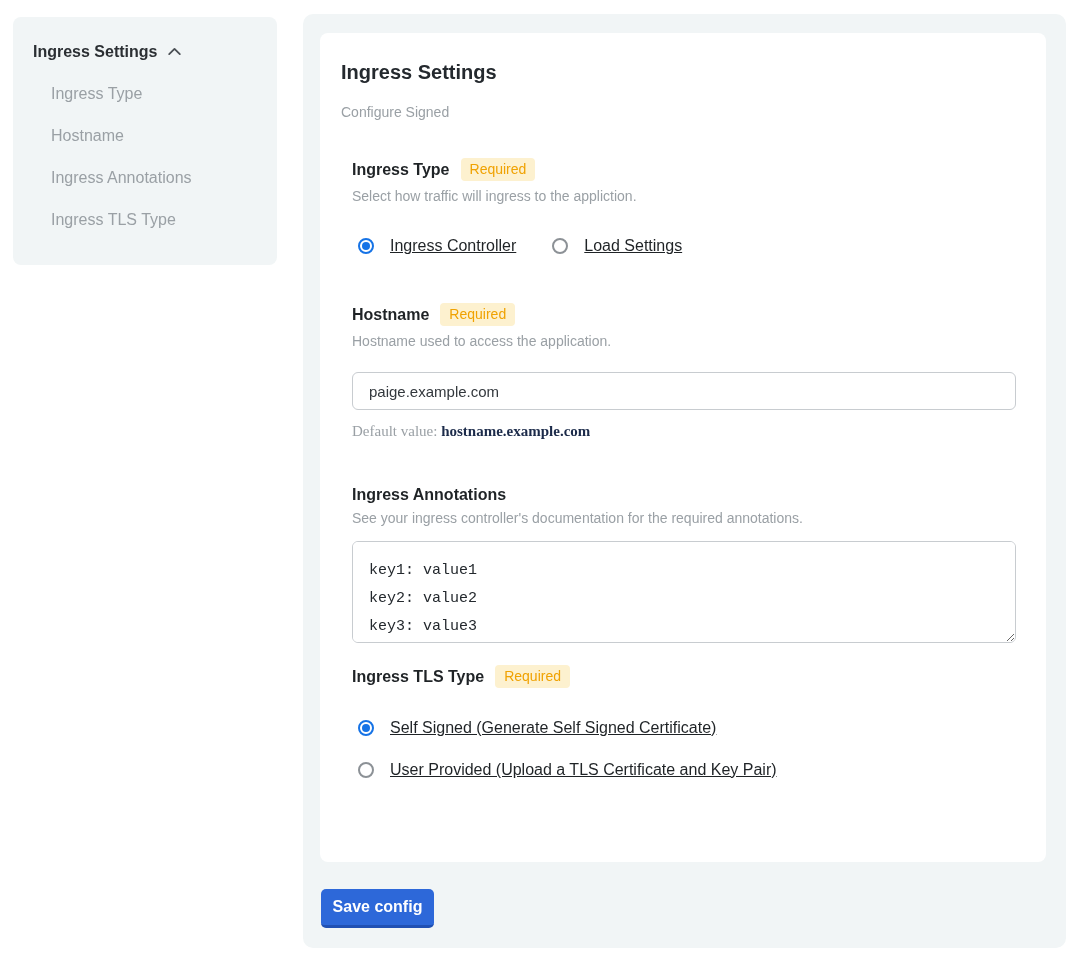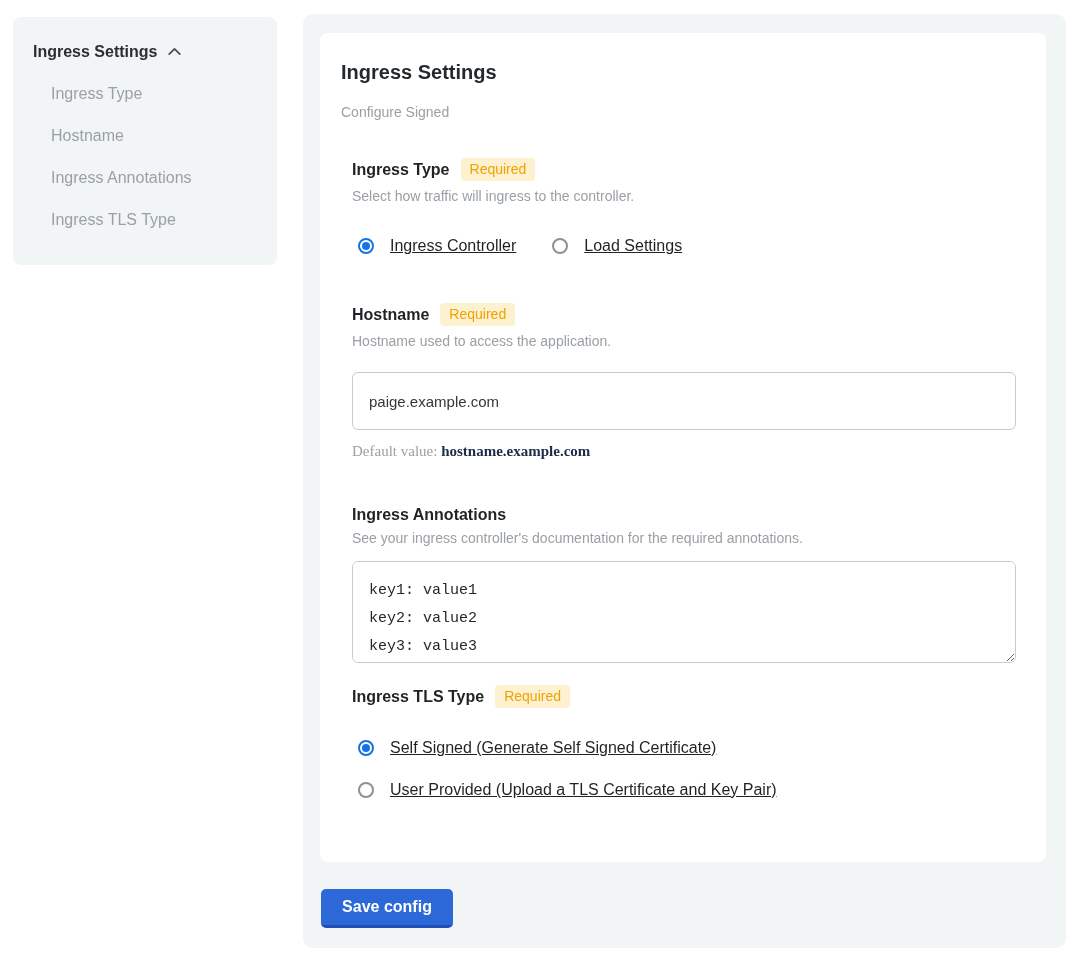--- a/index.html
+++ b/index.html
@@ -35,41 +35,41 @@
   .radio-row-h { display:flex; align-items:center; margin:33px 0 0 6px; }
   .radio-option { display:flex; align-items:center; gap:16px; cursor:pointer; }
   .radio-option + .radio-option { margin-left:36px; }
   .radio-label { font-size:16px; color:#1f2326; line-height:17px;text-decoration:underline; }
   .radio { width:16px; height:16px; border-radius:50%; position:relative; flex:none; }
   .radio.on { border:2px solid #1673e6; }
   .radio.on::after { content:""; position:absolute; inset:2px; border-radius:50%;
     background:#1673e6; }
   .radio.off { border:2px solid #8c9196; }
 
-  .text-input { display:block; width:664px; height:58px; margin-top:23px;
+  .text-input { display:block; width:664px; height:38px; margin-top:23px;
     border:1px solid #c8ccd0; border-radius:6px; padding:0 16px; font-size:15px;
     color:#33383d; font-family:"Liberation Sans", sans-serif; background:#fff; outline:none; }
   .default-line { margin-top:13px; font-size:15px; line-height:16px;font-family:Liberation Serif, serif; }
   .default-prefix { color:#9aa0a5; }
   .default-value { color:#1c2b4a; font-weight:700; }
 
   .annotations-area { display:block; width:664px; height:102px; margin-top:15px;
     border:1px solid #c8ccd0; border-radius:6px; padding:15px 16px;
     font-family:"Liberation Mono", monospace; font-size:15px; line-height:28px;
     color:#24292e; resize:both; outline:none; background:#fff; }
 
   .radio-stack { margin:31px 0 0 6px; }
   .radio-stack .radio-option + .radio-option { margin:25px 0 0 0; }
 
   .sec-ingress-type { margin-top:38px; }
   .sec-hostname { margin-top:49px; }
   .sec-annotations { margin-top:47px; }
   .sec-tls { margin-top:22px; }
 
-  .save-button { display:block; margin:27px 0 0 1px; width:132px; height:39px;
+  .save-button { display:block; margin:27px 0 0 1px; width:113px; height:39px;
     background:#2d68d9; border:none; border-bottom:3px solid #2050b3;
     border-radius:5px; color:#ffffff; font-size:16px; font-weight:700;
     font-family:"Liberation Sans", sans-serif; cursor:pointer; }
 </style>
 </head>
 <body>
 
 <div class="page">
 
   <nav class="sidebar">
@@ -91,21 +91,21 @@
     <div class="card">
 
       <h1 class="card-title">Ingress Settings</h1>
       <div class="card-subtitle">Configure Signed</div>
 
       <section class="section sec-ingress-type">
         <div class="label-row">
           <span class="section-label">Ingress Type</span>
           <span class="required-badge">Required</span>
         </div>
-        <div class="section-desc">Select how traffic will ingress to the controller.</div>
+        <div class="section-desc">Select how traffic will ingress to the appliction.</div>
         <div class="radio-row-h">
           <label class="radio-option">
             <span class="radio on"></span>
             <span class="radio-label">Ingress Controller</span>
           </label>
           <label class="radio-option">
             <span class="radio off"></span>
             <span class="radio-label">Load Settings</span>
           </label>
         </div>

